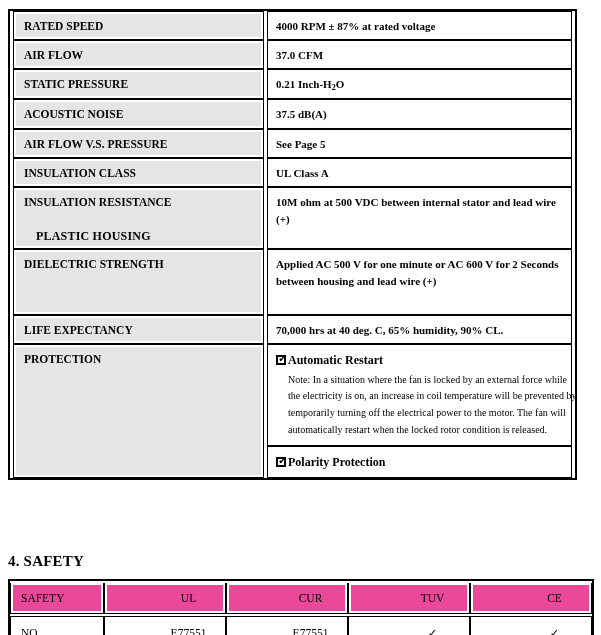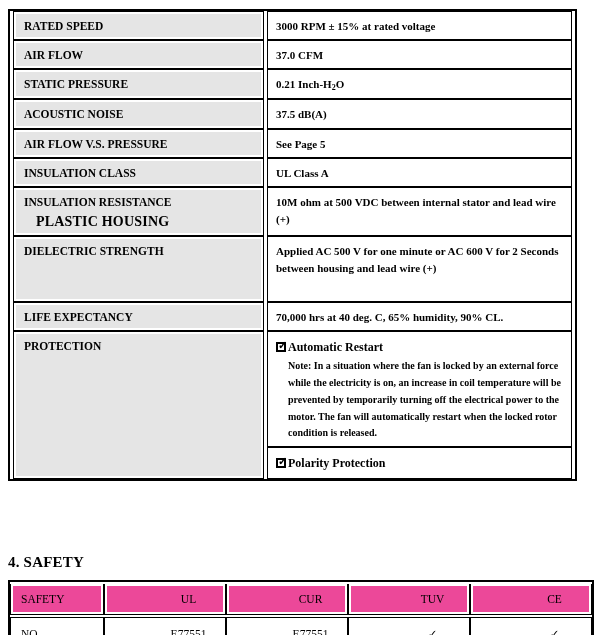--- a/index.html
+++ b/index.html
@@ -42,23 +42,23 @@
     line-height: 1.25;
   }
   td.vcell {
     border-left: 2px solid #000;
     border-right: none;
     padding: 6px 4px 4px 8px;
     font-size: 11px;
     line-height: 1.55;
   }
   .sublabel {
-    font-size: 14px;
+    font-size: 12px;
     padding-left: 12px;
-    margin-top: 4px;
+    margin-top: 20px;
     letter-spacing: 0.2px;
   }
   tr.h26 td { height: 28px; }
   tr.h42 td { height: 42px; }
   tr.h51 td { height: 66px; }
   tr.hprot1 td { height: 102px; }
   tr.hprot2 td { height: 32px; }
   sub.h2o { font-size: 8px; vertical-align: -2px; }
 
   .prot-title {
@@ -78,21 +78,21 @@
     flex: 0 0 auto;
   }
   .cb .cb-glyph {
     font-size: 11px;
     font-weight: bold;
     position: absolute;
     left: 0px; top: -4px;
     line-height: 1;
   }
   .prot-note {
-    font-weight: bold;
+    font-weight: normal;
     font-size: 10px;
     line-height: 1.68;
     margin: 2px 2px 0 12px;
     width: 292px;
   }
 
   
   .safety-wrap { margin-top: 73px; }
   table.safety {
     border-collapse: separate;
@@ -131,21 +131,21 @@
 
 
   <table class="perf">
     <colgroup>
         <col class="c-label">
         <col class="c-value">
       </colgroup>
     <tbody>
       <tr class="h26">
         <td class="lcell">RATED SPEED</td>
-        <td class="vcell">3000 RPM ± 15% at rated voltage</td>
+        <td class="vcell">4000 RPM ± 87% at rated voltage</td>
       </tr>
       <tr class="h26">
         <td class="lcell">AIR FLOW</td>
         <td class="vcell">37.0 CFM</td>
       </tr>
       <tr class="h26">
         <td class="lcell">STATIC PRESSURE</td>
         <td class="vcell"><span>0.21 Inch-H</span><sub class="h2o">2</sub><span>O</span></td>
       </tr>
       <tr class="h26">

